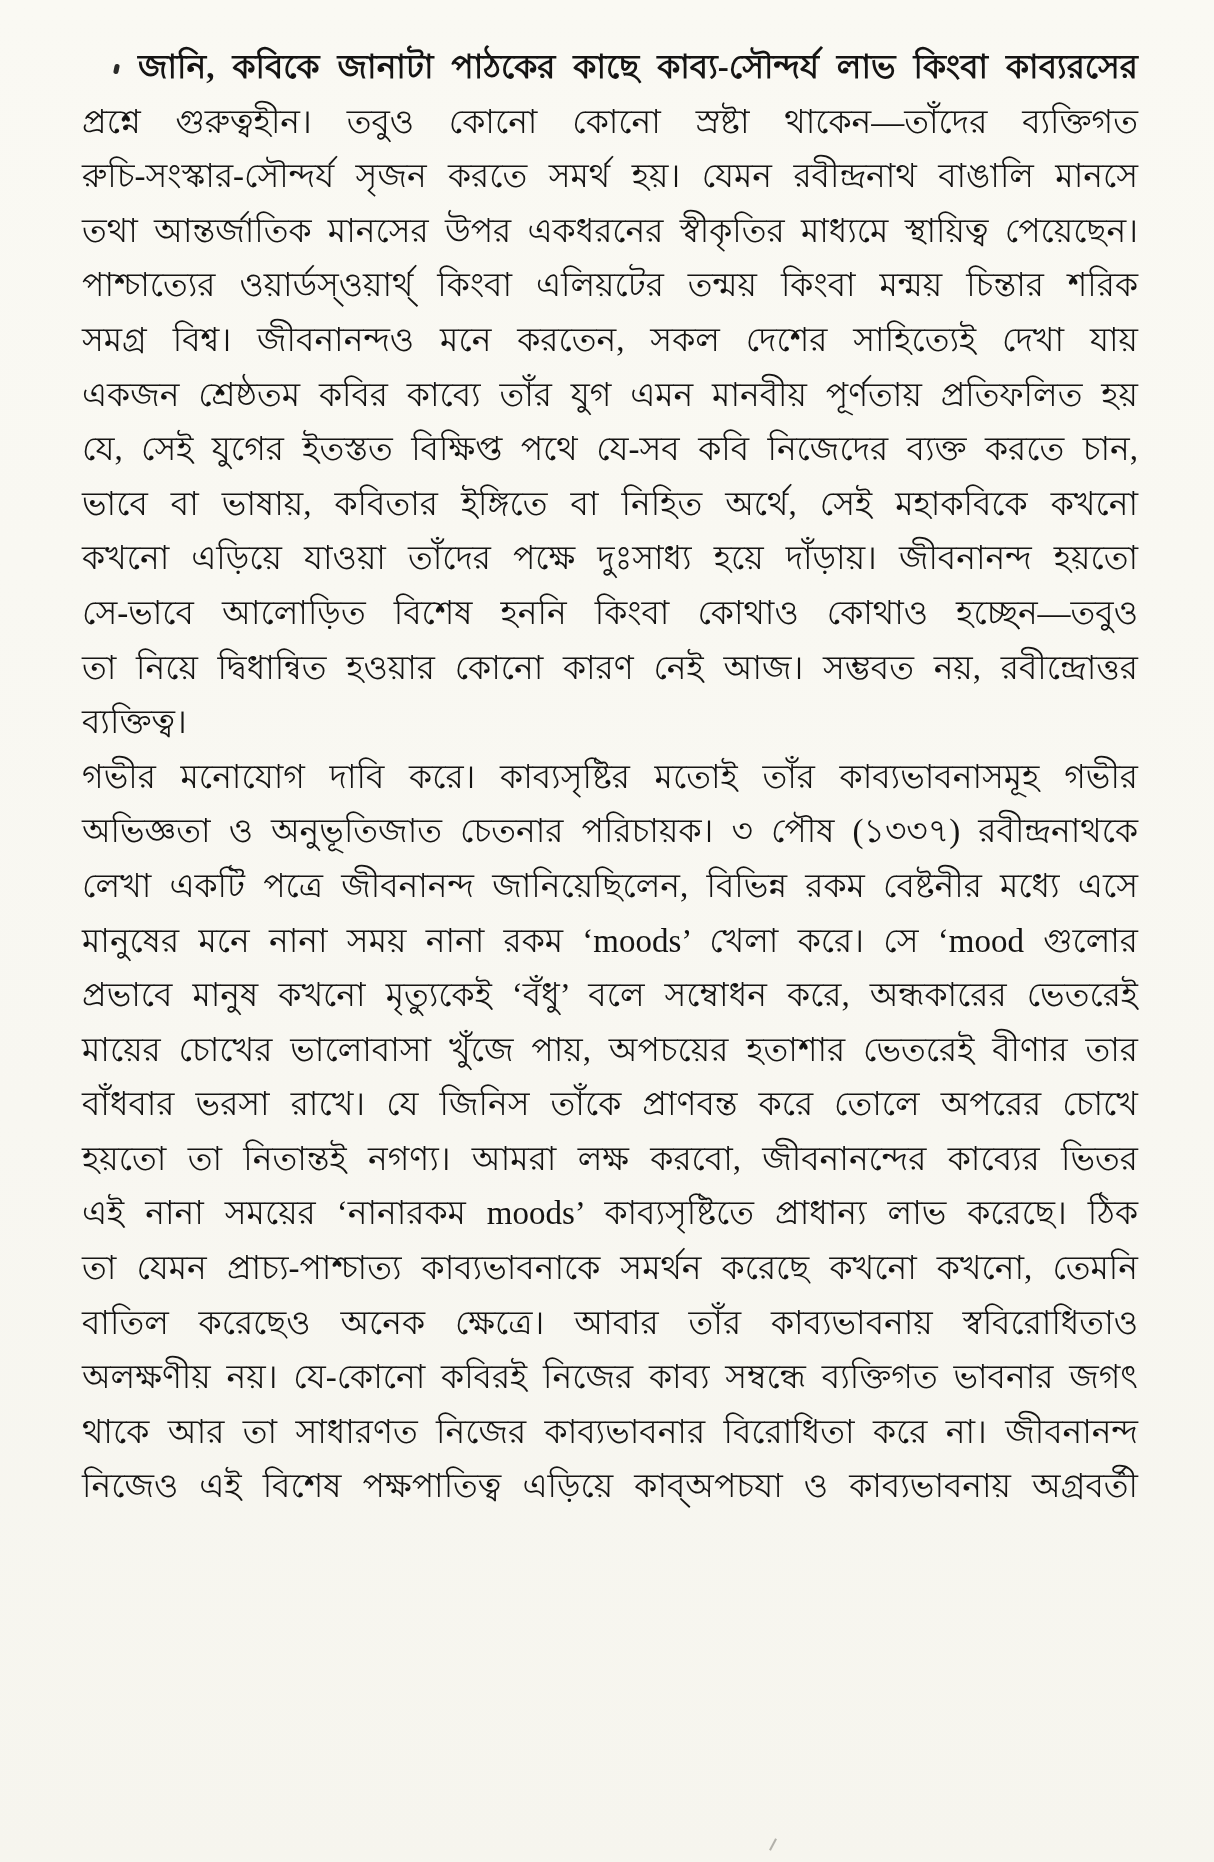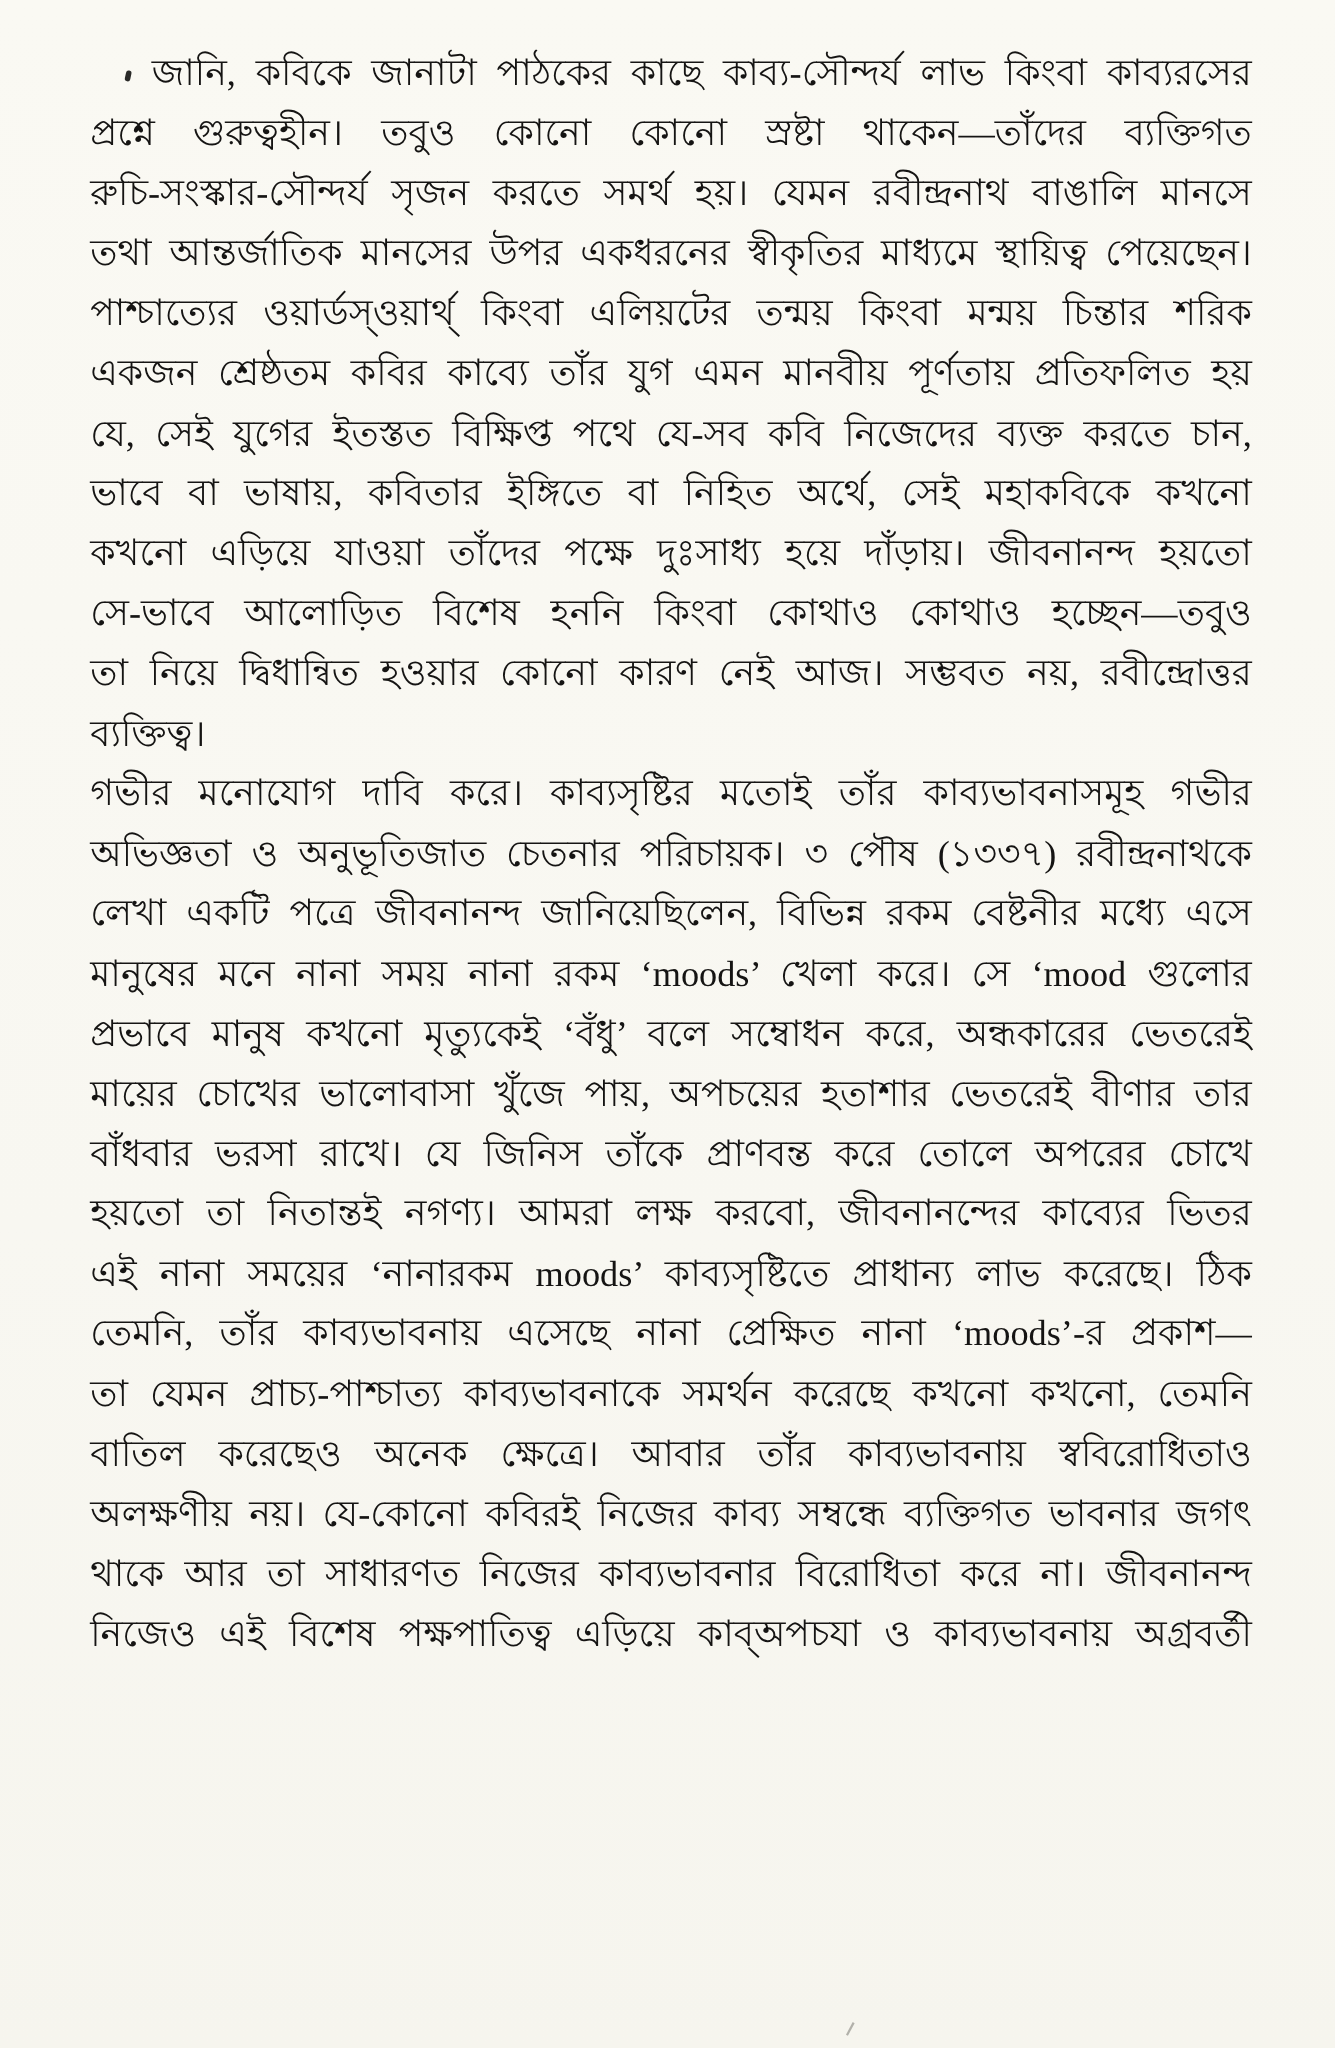--- a/index.html
+++ b/index.html
@@ -29,21 +29,21 @@
     font-size: 33px;
     line-height: 54.6px;
     height: 54.6px;
     text-align: justify;
     text-align-last: justify;
     word-spacing: 1px;
     white-space: nowrap;
     overflow: visible;
     font-weight: 500;
   }
-  .line.indent { padding-left: 56px; }
+  .line.indent { padding-left: 56px; font-weight: bold; }
   .line.align-left { text-align: center; text-align-last: left; }
   .speck {
     position: absolute;
     display: block;
     background: #2a2a28;
   }
   .speck-top {
     left: 114px; top: 64px;
     width: 5px; height: 10px;
     border-radius: 3px;
@@ -62,39 +62,39 @@
 
 <div class="page">
   <span class="speck speck-top"></span>
   <div class="textblock" id="textblock">
       <div class="para">
         <div class="line indent">জানি, কবিকে জানাটা পাঠকের কাছে কাব্য-সৌন্দর্য লাভ কিংবা কাব্যরসের</div>
         <div class="line">প্রশ্নে গুরুত্বহীন। তবুও কোনো কোনো স্রষ্টা থাকেন—তাঁদের ব্যক্তিগত</div>
         <div class="line">রুচি-সংস্কার-সৌন্দর্য সৃজন করতে সমর্থ হয়। যেমন রবীন্দ্রনাথ বাঙালি মানসে</div>
         <div class="line">তথা আন্তর্জাতিক মানসের উপর একধরনের স্বীকৃতির মাধ্যমে স্থায়িত্ব পেয়েছেন।</div>
         <div class="line">পাশ্চাত্যের ওয়ার্ডস্‌ওয়ার্থ্‌ কিংবা এলিয়টের তন্ময় কিংবা মন্ময় চিন্তার শরিক</div>
+        <div class="line">সমগ্র বিশ্ব। জীবনানন্দও মনে করতেন, সকল দেশের সাহিত্যেই দেখা যায়</div>
         <div class="line">একজন শ্রেষ্ঠতম কবির কাব্যে তাঁর যুগ এমন মানবীয় পূর্ণতায় প্রতিফলিত হয়</div>
         <div class="line">যে, সেই যুগের ইতস্তত বিক্ষিপ্ত পথে যে-সব কবি নিজেদের ব্যক্ত করতে চান,</div>
         <div class="line">ভাবে বা ভাষায়, কবিতার ইঙ্গিতে বা নিহিত অর্থে, সেই মহাকবিকে কখনো</div>
         <div class="line">কখনো এড়িয়ে যাওয়া তাঁদের পক্ষে দুঃসাধ্য হয়ে দাঁড়ায়। জীবনানন্দ হয়তো</div>
         <div class="line">সে-ভাবে আলোড়িত বিশেষ হননি কিংবা কোথাও কোথাও হচ্ছেন—তবুও</div>
         <div class="line">তা নিয়ে দ্বিধান্বিত হওয়ার কোনো কারণ নেই আজ। সম্ভবত নয়, রবীন্দ্রোত্তর</div>
         <div class="line align-left">ব্যক্তিত্ব।</div>
       </div>
       <div class="para">
         <div class="line">গভীর মনোযোগ দাবি করে। কাব্যসৃষ্টির মতোই তাঁর কাব্যভাবনাসমূহ গভীর</div>
         <div class="line">অভিজ্ঞতা ও অনুভূতিজাত চেতনার পরিচায়ক। ৩ পৌষ (১৩৩৭) রবীন্দ্রনাথকে</div>
         <div class="line">লেখা একটি পত্রে জীবনানন্দ জানিয়েছিলেন, বিভিন্ন রকম বেষ্টনীর মধ্যে এসে</div>
         <div class="line">মানুষের মনে নানা সময় নানা রকম ‘moods’ খেলা করে। সে ‘mood গুলোর</div>
         <div class="line">প্রভাবে মানুষ কখনো মৃত্যুকেই ‘বঁধু’ বলে সম্বোধন করে, অন্ধকারের ভেতরেই</div>
         <div class="line">মায়ের চোখের ভালোবাসা খুঁজে পায়, অপচয়ের হতাশার ভেতরেই বীণার তার</div>
         <div class="line">বাঁধবার ভরসা রাখে। যে জিনিস তাঁকে প্রাণবন্ত করে তোলে অপরের চোখে</div>
         <div class="line">হয়তো তা নিতান্তই নগণ্য। আমরা লক্ষ করবো, জীবনানন্দের কাব্যের ভিতর</div>
         <div class="line">এই নানা সময়ের ‘নানারকম moods’ কাব্যসৃষ্টিতে প্রাধান্য লাভ করেছে। ঠিক</div>
-        <div class="line">তেমনি, তাঁর কাব্যভাবনায় এসেছে নানা প্রেক্ষিত নানা ‘moods’-র প্রকাশ—</div>
         <div class="line">তা যেমন প্রাচ্য-পাশ্চাত্য কাব্যভাবনাকে সমর্থন করেছে কখনো কখনো, তেমনি</div>
         <div class="line">বাতিল করেছেও অনেক ক্ষেত্রে। আবার তাঁর কাব্যভাবনায় স্ববিরোধিতাও</div>
         <div class="line">অলক্ষণীয় নয়। যে-কোনো কবিরই নিজের কাব্য সম্বন্ধে ব্যক্তিগত ভাবনার জগৎ</div>
         <div class="line">থাকে আর তা সাধারণত নিজের কাব্যভাবনার বিরোধিতা করে না। জীবনানন্দ</div>
         <div class="line">নিজেও এই বিশেষ পক্ষপাতিত্ব এড়িয়ে কাব্অপচযা ও কাব্যভাবনায় অগ্রবর্তী</div>
       </div>
     </div>
   <span class="speck speck-bottom"></span>
 </div>
 

